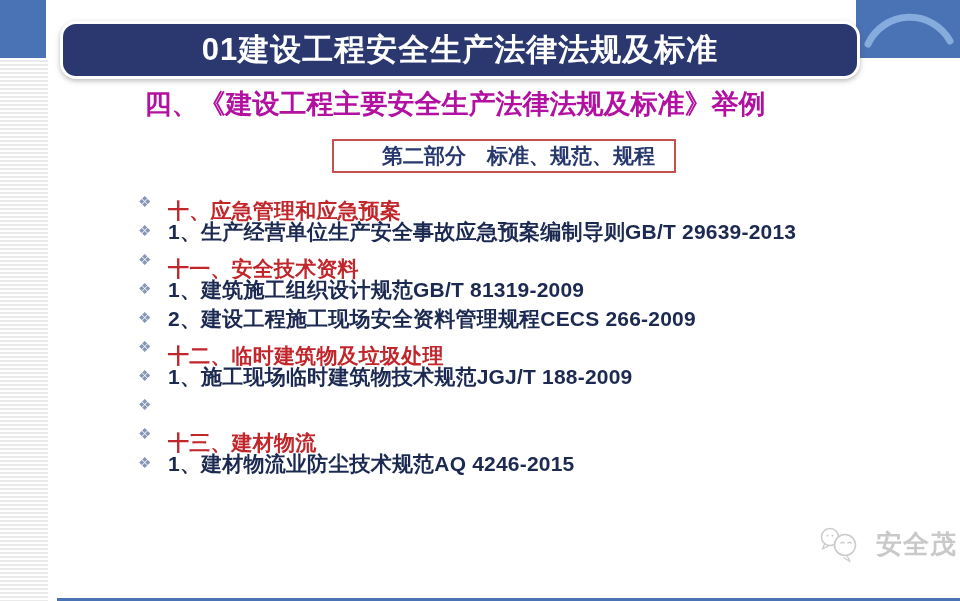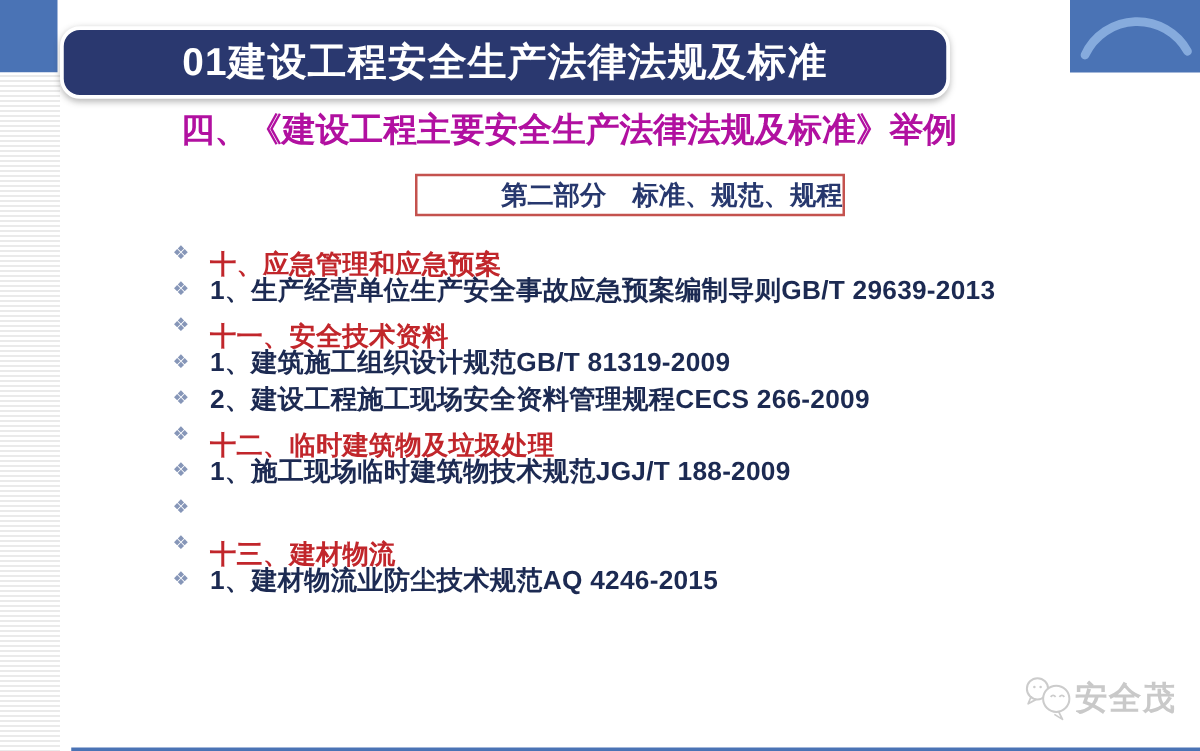--- a/index.html
+++ b/index.html
@@ -22,21 +22,21 @@
   }
   .band-right svg{position:absolute;left:0;top:0;}
   
   .left-stripes{
     position:absolute;left:0;top:58px;width:48px;bottom:0;
     background:repeating-linear-gradient(to bottom,
       #ffffff 0px,#ffffff 2px,#eaeaea 2px,#eaeaea 4px);
   }
   
   .banner{
-    position:absolute;left:48px;top:21px;width:712px;height:58px;
+    position:absolute;left:60px;top:21px;width:800px;height:58px;
     background:var(--banner-navy);
     border:3px solid #ffffff;
     border-radius:16px;
     box-shadow:0 2px 5px rgba(60,60,60,.35);
     display:flex;align-items:center;justify-content:center;
     box-sizing:border-box;
   }
   .banner .num,
   .banner .ttl{
     color:#ffffff;font-size:31px;font-weight:800;
@@ -49,22 +49,23 @@
     color:var(--magenta);
     font-size:27px;font-weight:800;white-space:nowrap;
     text-shadow:0 0 1px rgba(255,255,255,.6);
     text-align:right;
   }
   
   .section-box{
     position:absolute;left:332px;top:139px;width:344px;height:34px;
     border:2px solid var(--box-border);
     box-sizing:border-box;
-    display:flex;align-items:center;justify-content:flex-end;
+    display:flex;align-items:center;justify-content:flex-start;
     background:#ffffff;
+    padding-left:48px;
   }
   .section-box .section-text{
     color:var(--box-text);
     font-size:21px;font-weight:800;white-space:nowrap;
   }
   
   .list{position:absolute;left:138px;top:188px;width:790px;}
   .row{
     display:flex;align-items:center;height:29px;
   }
@@ -75,22 +76,22 @@
     font-family:"DejaVu Sans",sans-serif;
   }
   .row .row-text{
     font-size:21px;font-weight:800;white-space:nowrap;
     letter-spacing:.2px;
   }
   .row-header .row-text{color:var(--red);margin-top:16px;}
   .row-item   .row-text{color:var(--navy-text);}
   
   .watermark{
-    position:absolute;left:818px;top:538px;height:40px;
-    display:flex;align-items:center;gap:0;
+    position:absolute;left:818px;top:524px;height:40px;
+    display:flex;align-items:center;gap:16px;
     color:var(--wm);
   }
   .watermark .wm-text{
     font-size:26px;font-weight:700;letter-spacing:1px;
     color:var(--wm);white-space:nowrap;
   }
   
   .bottom-line{
     position:absolute;left:57px;right:0;bottom:0;height:3px;
     background:var(--band-blue);

